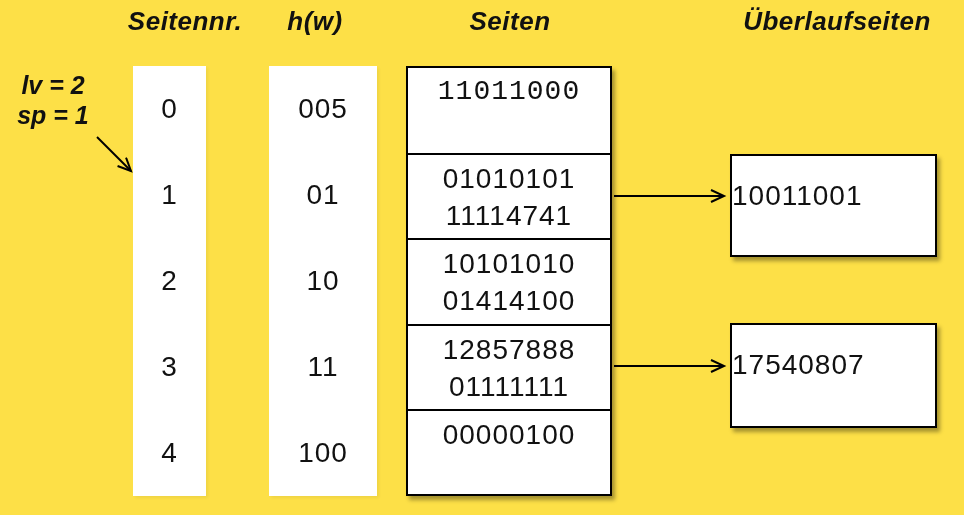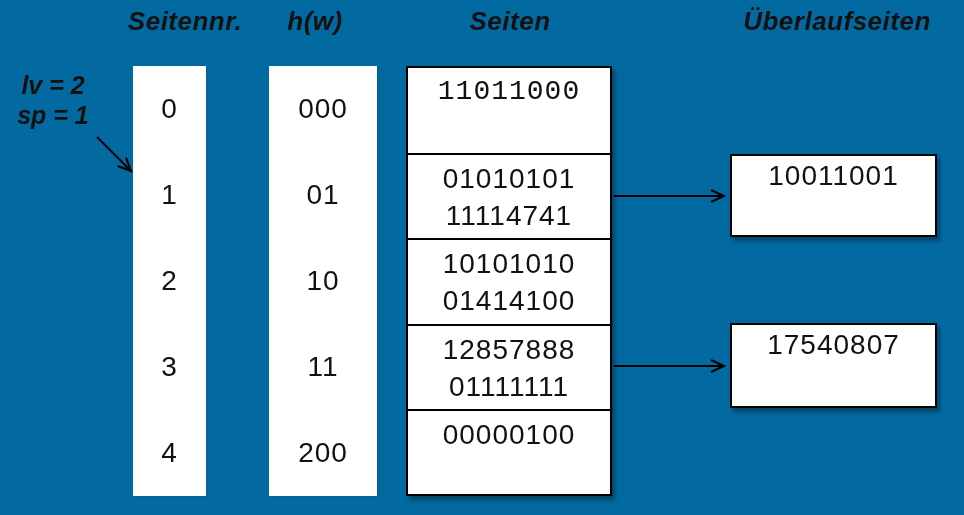--- a/index.html
+++ b/index.html
@@ -5,21 +5,21 @@
   html, body {
     margin: 0;
     padding: 0;
     background: #f5f5f5;
     font-family: "Liberation Sans", sans-serif;
   }
   .canvas {
     position: relative;
     width: 964px;
     height: 515px;
-    background: #0369a1;
+    background: #fde047;
     overflow: hidden;
     color: #111111;
   }
   .hdr {
     position: absolute;
     top: 6px;
     font-size: 26px;
     font-style: italic;
     font-weight: 600;
     text-align: center;
@@ -82,22 +82,21 @@
     letter-spacing: 1px;
     white-space: nowrap;
   }
   .obox {
     position: absolute;
     left: 730px;
     width: 203px;
     background: #ffffff;
     border: 2px solid #000000;
     box-shadow: 3px 4px 4px rgba(0,0,0,0.35);
-    text-align: center;
-    padding-top: 4px;
+    padding-top: 24px;
   }
   .obox-1 { top: 154px; height: 75px; }
   .obox-2 { top: 323px; height: 77px; }
   .arrows-layer {
     position: absolute;
     left: 0;
     top: 0;
     pointer-events: none;
   }
 </style>
@@ -118,25 +117,25 @@
 
   <div class="strip" style="left:133px;width:73px">
     <div class="cell">0</div>
     <div class="cell">1</div>
     <div class="cell">2</div>
     <div class="cell">3</div>
     <div class="cell">4</div>
   </div>
 
   <div class="strip" style="left:269px;width:108px">
-    <div class="cell">000</div>
+    <div class="cell">005</div>
     <div class="cell">01</div>
     <div class="cell">10</div>
     <div class="cell">11</div>
-    <div class="cell">200</div>
+    <div class="cell">100</div>
   </div>
 
   <div class="pages-table">
     <div class="trow">
       <span class="bin">11011000</span>
     </div>
     <div class="trow">
       <span class="bin">01010101</span>
       <span class="bin">11114741</span>
     </div>

